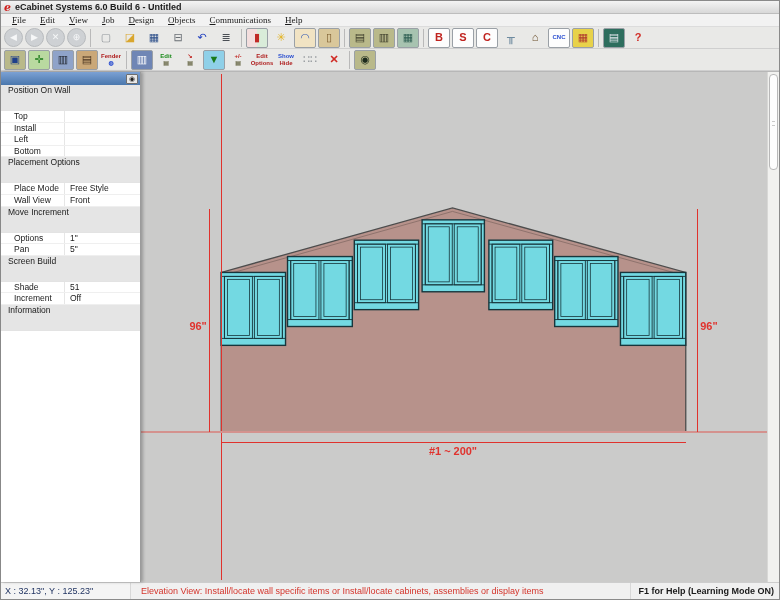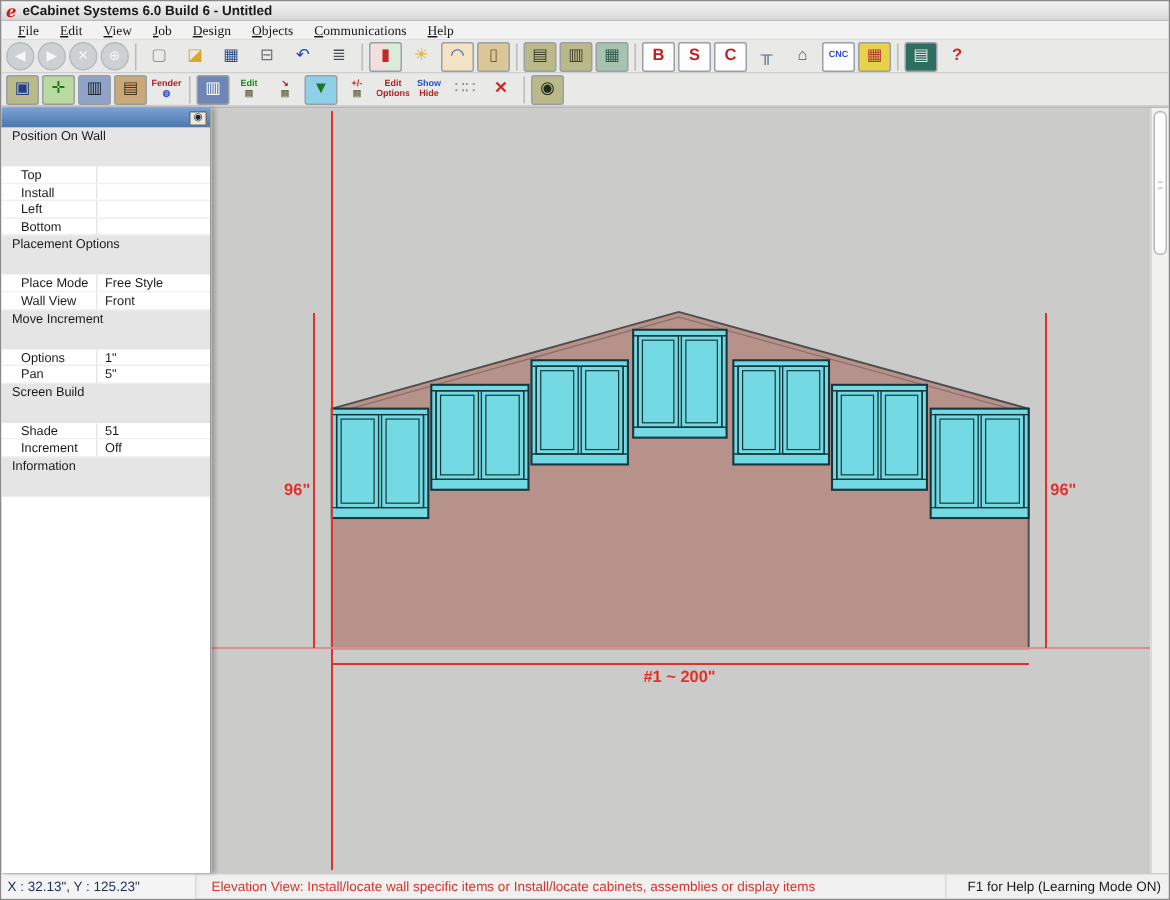--- a/index.html
+++ b/index.html
@@ -62,21 +62,21 @@
   .vthumb::after { content:""; position:absolute; left:2px; right:2px; top:46px; height:3px;
                    border-top:1px solid #c9c9c9; border-bottom:1px solid #c9c9c9; }
 
   
   .statusbar { height:17px; flex:0 0 17px; background:#f0f0f0; border-top:1px solid #cdcdcd;
                display:flex; align-items:center; font-size:9px; }
   .st-coords { width:130px; flex:0 0 130px; color:#1c2f5e; padding-left:4px; border-right:1px solid #d8d8d8;
                height:100%; display:flex; align-items:center; background:#f4f4f4; }
   .st-msg { flex:1 1 auto; color:#d4352c; padding-left:10px; border-right:1px solid #d8d8d8; height:100%;
             display:flex; align-items:center; white-space:nowrap; overflow:hidden; }
-  .st-help { width:148px; flex:0 0 148px; color:#1a1a1a; text-align:right; padding-right:5px; }
+  .st-help { width:148px; flex:0 0 148px; color:#1a1a1a; text-align:right; padding-right:5px;font-weight:bold; }
 </style>
 </head>
 <body>
 
 <div id="app">
 
   <div class="titlebar">
     <span class="logo">e</span>
     <span class="title-text">eCabinet Systems 6.0 Build 6 - Untitled</span>
   </div>

